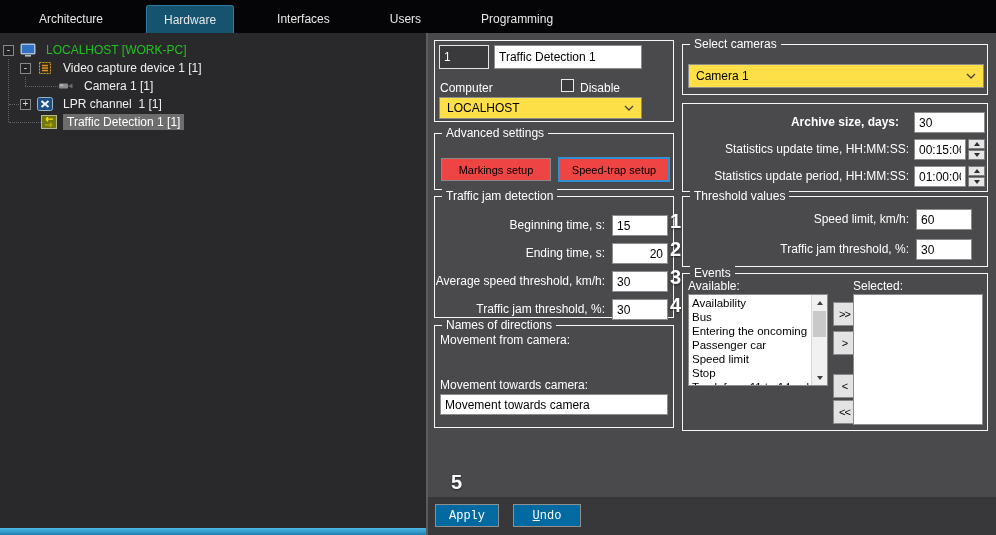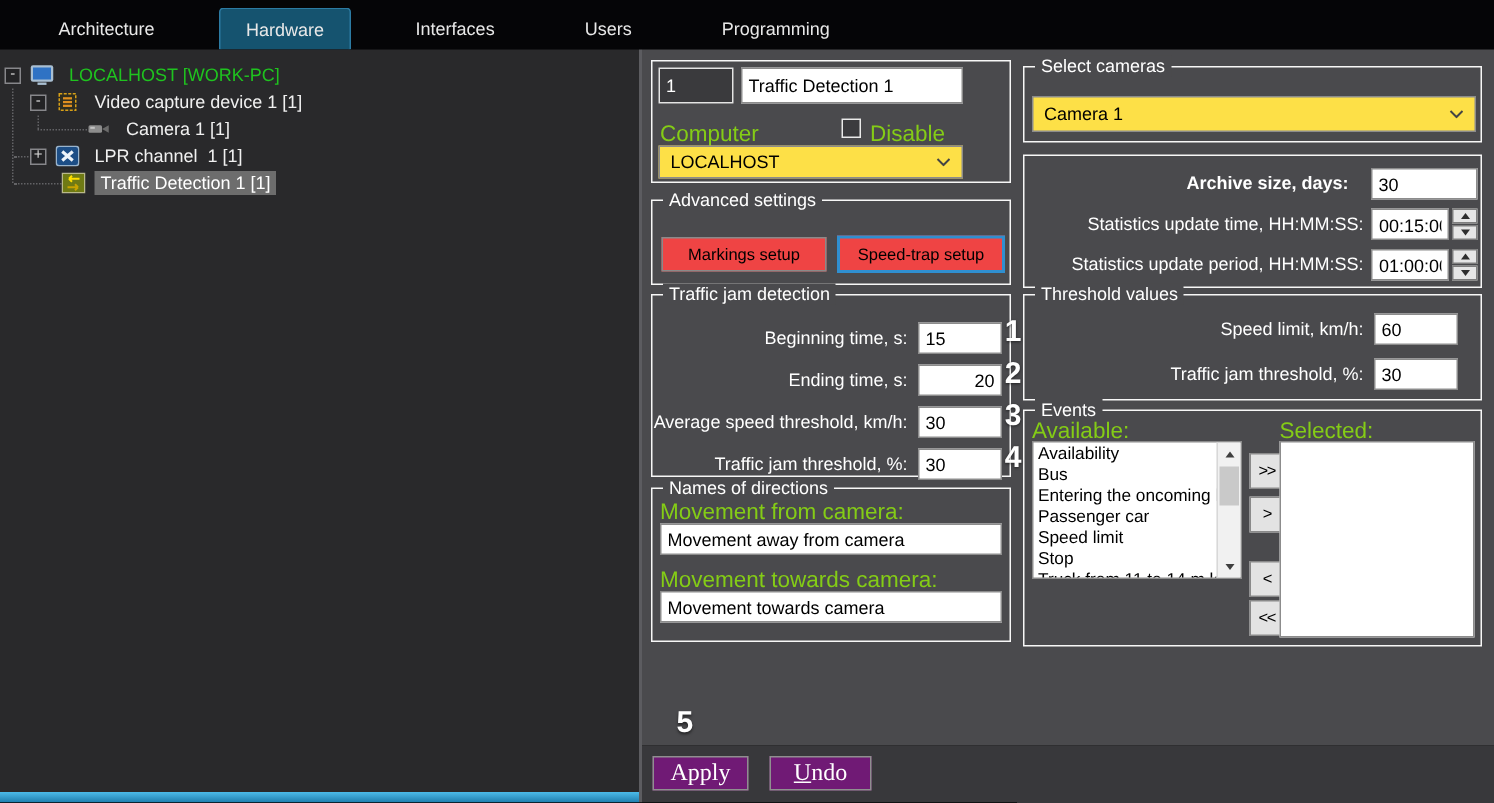--- a/index.html
+++ b/index.html
@@ -25,31 +25,31 @@
   .cyan-strip { position:absolute; left:0; top:528px; width:426px; height:7px; background:linear-gradient(#4cbbe9,#1e7dad); }
 
   
   .divider { position:absolute; left:426px; top:33px; width:2px; height:502px; background:#5c5c60; }
   .main-panel { position:absolute; left:428px; top:33px; width:568px; height:464px; background:#4a4a4d; }
   .footer { position:absolute; left:428px; top:497px; width:568px; height:38px; background:#38383b; }
 
   .gb { position:absolute; border:1px solid #f7f7f7; }
   .gb-title { position:absolute; top:-8px; left:7px; background:#4a4a4d; padding:0 4px; font-size:12px; color:#ffffff; white-space:nowrap; }
 
-  .lbl { color:#84cc16; font-size:15px; white-space:nowrap; }
+  .lbl { color:#ffffff; font-size:12px; white-space:nowrap; }
   .flabel { position:absolute; text-align:right; color:#ffffff; font-size:12px; white-space:nowrap; }
 
   .input-white { position:absolute; background:#ffffff; border:1px solid #8c8c8c; color:#000; font-family:"Liberation Sans",sans-serif; font-size:12px; padding:1px 4px; outline:none; }
   .input-dark  { position:absolute; background:#3a3a3d; border:1px solid #e4e4e4; color:#ffffff; font-family:"Liberation Sans",sans-serif; font-size:12px; padding:1px 4px; outline:none; }
 
   .select { position:absolute; background:#fde047; border:1px solid #8c8c8c; display:flex; align-items:center; justify-content:space-between; padding:0 7px; font-size:12px; color:#000; cursor:default; }
 
   .btn-light { position:absolute; background:#ef4444; border:1px solid #8a8a8a; color:#000; font-size:11px; font-family:"Liberation Sans",sans-serif; display:flex; align-items:center; justify-content:center; cursor:default; }
   .btn-light.focus { border:2px solid #2f8fd0; }
-  .btn-dark { position:absolute; background:#701a75; border:1px solid #8f8f8f; color:#fff; font-size:16px; font-family:Liberation Serif, serif; display:flex; align-items:center; justify-content:center; cursor:default; }
+  .btn-dark { position:absolute; background:#0369a1; border:1px solid #8f8f8f; color:#fff; font-size:12px; font-family:Liberation Mono, monospace; display:flex; align-items:center; justify-content:center; cursor:default; }
 
   .checkbox { position:absolute; width:13px; height:13px; border:1px solid #eaeaea; background:#3b3b3e; }
 
   .spinner { position:absolute; width:17px; height:21px; display:flex; flex-direction:column; gap:1px; }
   .spin-btn { flex:1; background:#e6e6e6; border:1px solid #7e7e7e; display:flex; align-items:center; justify-content:center; }
   .tri-up { width:0; height:0; border-left:3px solid transparent; border-right:3px solid transparent; border-bottom:4px solid #2e2e2e; }
   .tri-down { width:0; height:0; border-left:3px solid transparent; border-right:3px solid transparent; border-top:4px solid #2e2e2e; }
 
   .list { position:absolute; background:#ffffff; border:1px solid #8c8c8c; overflow:hidden; }
   .list-inner { position:absolute; left:0; top:1px; right:16px; bottom:0; overflow:hidden; }
@@ -186,21 +186,20 @@
     <span class="ann" style="right:-8px; top:69px;">3</span>
 
     <span class="flabel" style="right:68px; top:105px;">Traffic jam threshold, %:</span>
     <input class="input-white" style="left: 177px; top: 102px; width: 56px; height: 21px;" value="30">
     <span class="ann" style="right:-8px; top:97px;">4</span>
   </div>
 
   <div class="gb" style="left:6px; top:292px; width:240px; height:103px;">
     <span class="gb-title">Names of directions</span>
     <span class="lbl" style="position:absolute; left:5px; top:7px;">Movement from camera:</span>
-    <input class="input-white" style="left: 5px; top: 23px; width: 228px; height: 21px;" value="Movement away from camera">
     <span class="lbl" style="position:absolute; left:5px; top:52px;">Movement towards camera:</span>
     <input class="input-white" style="left: 5px; top: 68px; width: 228px; height: 21px;" value="Movement towards camera">
   </div>
 
   <div class="gb" style="left:254px; top:11px; width:306px; height:51px;padding-left:36px;">
     <span class="gb-title">Select cameras</span>
     <div class="select" style="left:5px; top:19px; width:296px; height:24px;">
       <span>Camera 1</span>
       <span class="chev">
           <svg width="10" height="6" viewBox="0 0 10 6">

